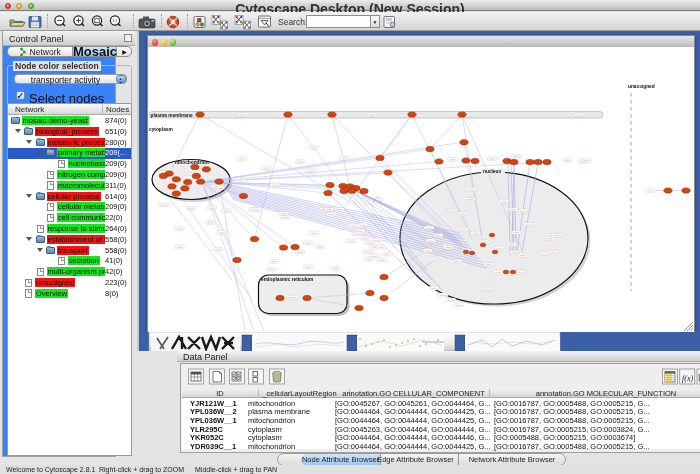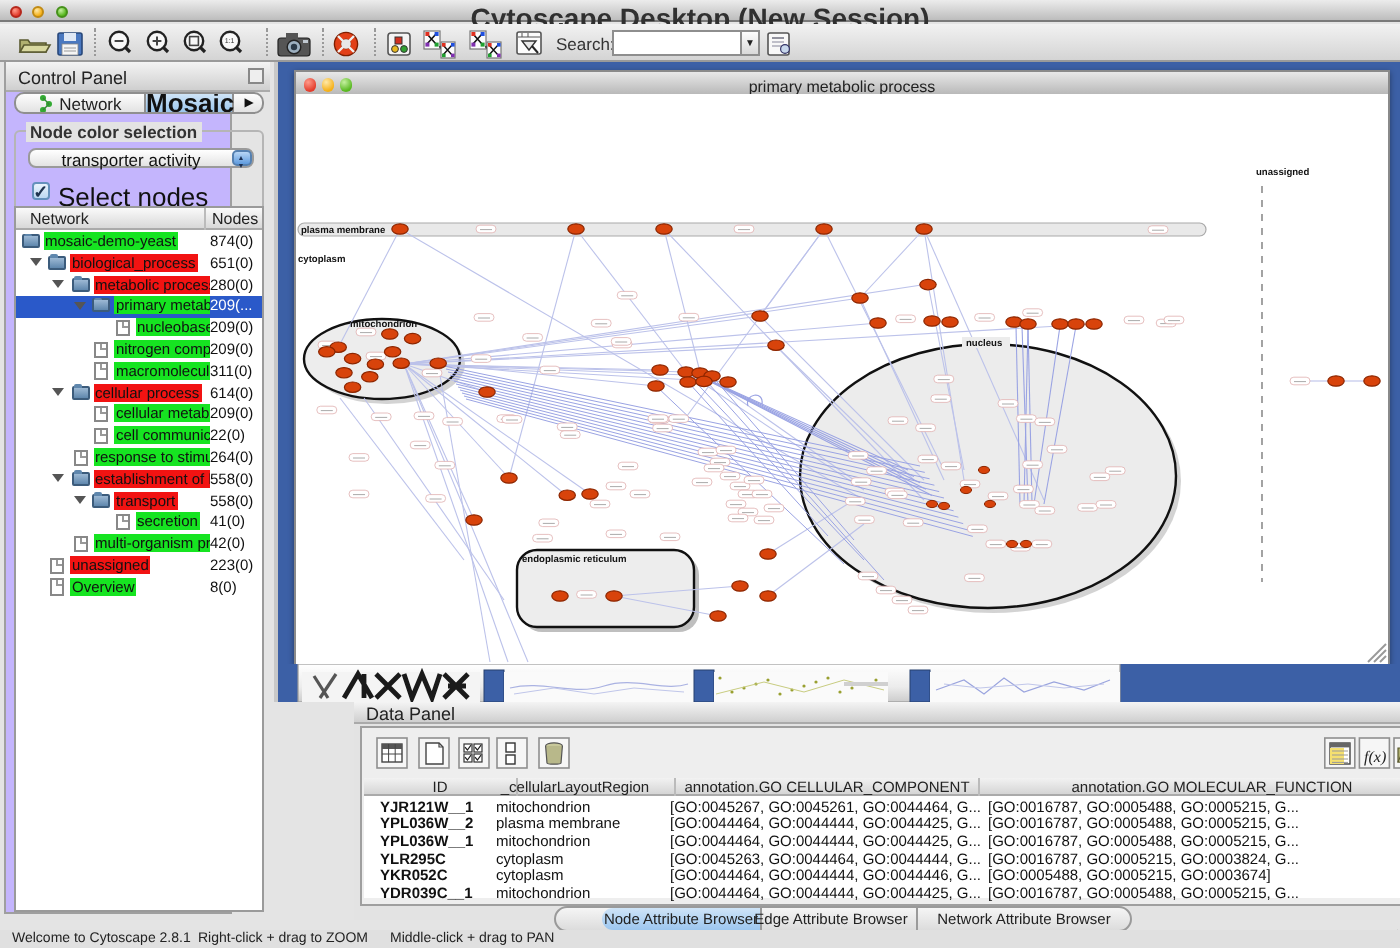--- a/index.html
+++ b/index.html
@@ -23,21 +23,21 @@
   background:linear-gradient(#f2f2f2,#d4d4d4); border-bottom:1px solid #9a9a9a; }
 .tsep { position:absolute; top:2px; height:14px; width:0; border-left:1px dotted #999; }
 #search-label { position:absolute; left:278px; top:5px; font-size:8.5px; color:#333; }
 #search-box { position:absolute; left:306px; top:3px; width:64px; height:13px;
   background:#fff; border:1px solid #8e8e8e; border-right:none; }
 #search-drop { position:absolute; left:370px; top:3px; width:10px; height:13px;
   background:linear-gradient(#fdfdfd,#d9d9d9); border:1px solid #8e8e8e; font-size:5px; color:#222;
   text-align:center; line-height:12px; }
 
 
-#cpanel { left:2px; top:31px; width:114px; height:426px; background:#c4b5fd;
+#cpanel { left:2px; top:31px; width:114px; height:426px; background:#3b82f6;
   border:1px solid #9f9f9f; border-top:none; }
 #cpanel-hdr { position:absolute; left:0; top:0; width:132px; height:15px;
   background:linear-gradient(#f4f4f4,#cfcfcf); border-bottom:1px solid #aaa; }
 #cpanel-hdr span { position:absolute; left:6px; top:3px; font-size:9px; color:#222; }
 #cptabs { position:absolute; left:4px; top:15px; width:125px; height:10.5px;
   background:linear-gradient(#fdfdfd,#e2e2e2); border:1px solid #8f8f8f; border-radius:5px; overflow:hidden;}
 #tab-network { position:absolute; left:0; top:0; width:64px; height:10.5px; font-size:8.5px;
   color:#222; text-align:center; line-height:10px; }
 #tab-mosaic { position:absolute; left:64px; top:0; width:45px; height:10.5px;
   background:linear-gradient(#cfe4f7,#8fc0ec); border-left:1px solid #8f8f8f; border-right:1px solid #8f8f8f;
@@ -341,21 +341,20 @@
         </div>
     </div>
   </div>
 
   <div id="desktop" class="abs">
     <div id="netwin">
       <div id="netwin-title">
         <div class="wl" id="wl-r"></div>
           <div class="wl" id="wl-y"></div>
           <div class="wl" id="wl-g"></div>
-        <div class="t">primary metabolic process</div>
       </div>
     </div>
     <svg class="abs" style="left:9px;top:16px" width="546" height="285" viewBox="146 47 546 285">
 <rect x="146" y="47" width="546" height="285" fill="#ffffff"></rect>
 <rect x="147" y="111.5" width="454" height="6.5" rx="3.2" fill="#e9e9e9" stroke="#aaa" stroke-width="0.6"></rect>
 <ellipse cx="191.5" cy="182" rx="39" ry="20" fill="#a8a8a8" opacity="0.5"></ellipse>
 <ellipse cx="189" cy="179.5" rx="39" ry="20" fill="#ededed" stroke="#111" stroke-width="1.2"></ellipse>
 <ellipse cx="494.5" cy="240.5" rx="94" ry="66" fill="#a8a8a8" opacity="0.5"></ellipse>
 <ellipse cx="492" cy="238" rx="94" ry="66" fill="#ececec" stroke="#111" stroke-width="1.2"></ellipse>
 <rect x="259" y="277.5" width="88.5" height="38.5" rx="10" fill="#8a8a8a" opacity="0.55"></rect>
@@ -806,21 +805,21 @@
 <rect x="542" y="13.5" width="1.6" height="1.6" fill="#d08020"></rect>
 <rect x="544.5" y="13.5" width="1.6" height="1.6" fill="#d03020"></rect>
 <rect x="537" y="16" width="1.6" height="1.6" fill="#30a030"></rect>
 <rect x="539.5" y="16" width="1.6" height="1.6" fill="#d08020"></rect>
 <rect x="542" y="16" width="1.6" height="1.6" fill="#d08020"></rect>
 <rect x="544.5" y="16" width="1.6" height="1.6" fill="#30a030"></rect>
       </svg>
       <div id="dtable">
         <div id="dthdr">
           <div style="left:0;width:77px">ID</div>
-          <div style="left:56px;width:100px">_cellularLayoutRegion</div>
+          <div style="left:68px;width:100px">_cellularLayoutRegion</div>
           <div style="left:156px;width:152px">annotation.GO CELLULAR_COMPONENT</div>
           <div style="left:309px;width:231px">annotation.GO MOLECULAR_FUNCTION</div>
         </div>
 <div class="drow" style="top:9.2px">
             <div style="left:8px;width:50px;font-weight:bold">YJR121W__1</div>
             <div style="left:66px;width:82px">mitochondrion</div>
             <div style="left:153px;width:155px">[GO:0045267, GO:0045261, GO:0044464, G...</div>
             <div style="left:312px;width:228px">[GO:0016787, GO:0005488, GO:0005215, G...</div>
           </div>
 <div class="drow" style="top:17.8px">

